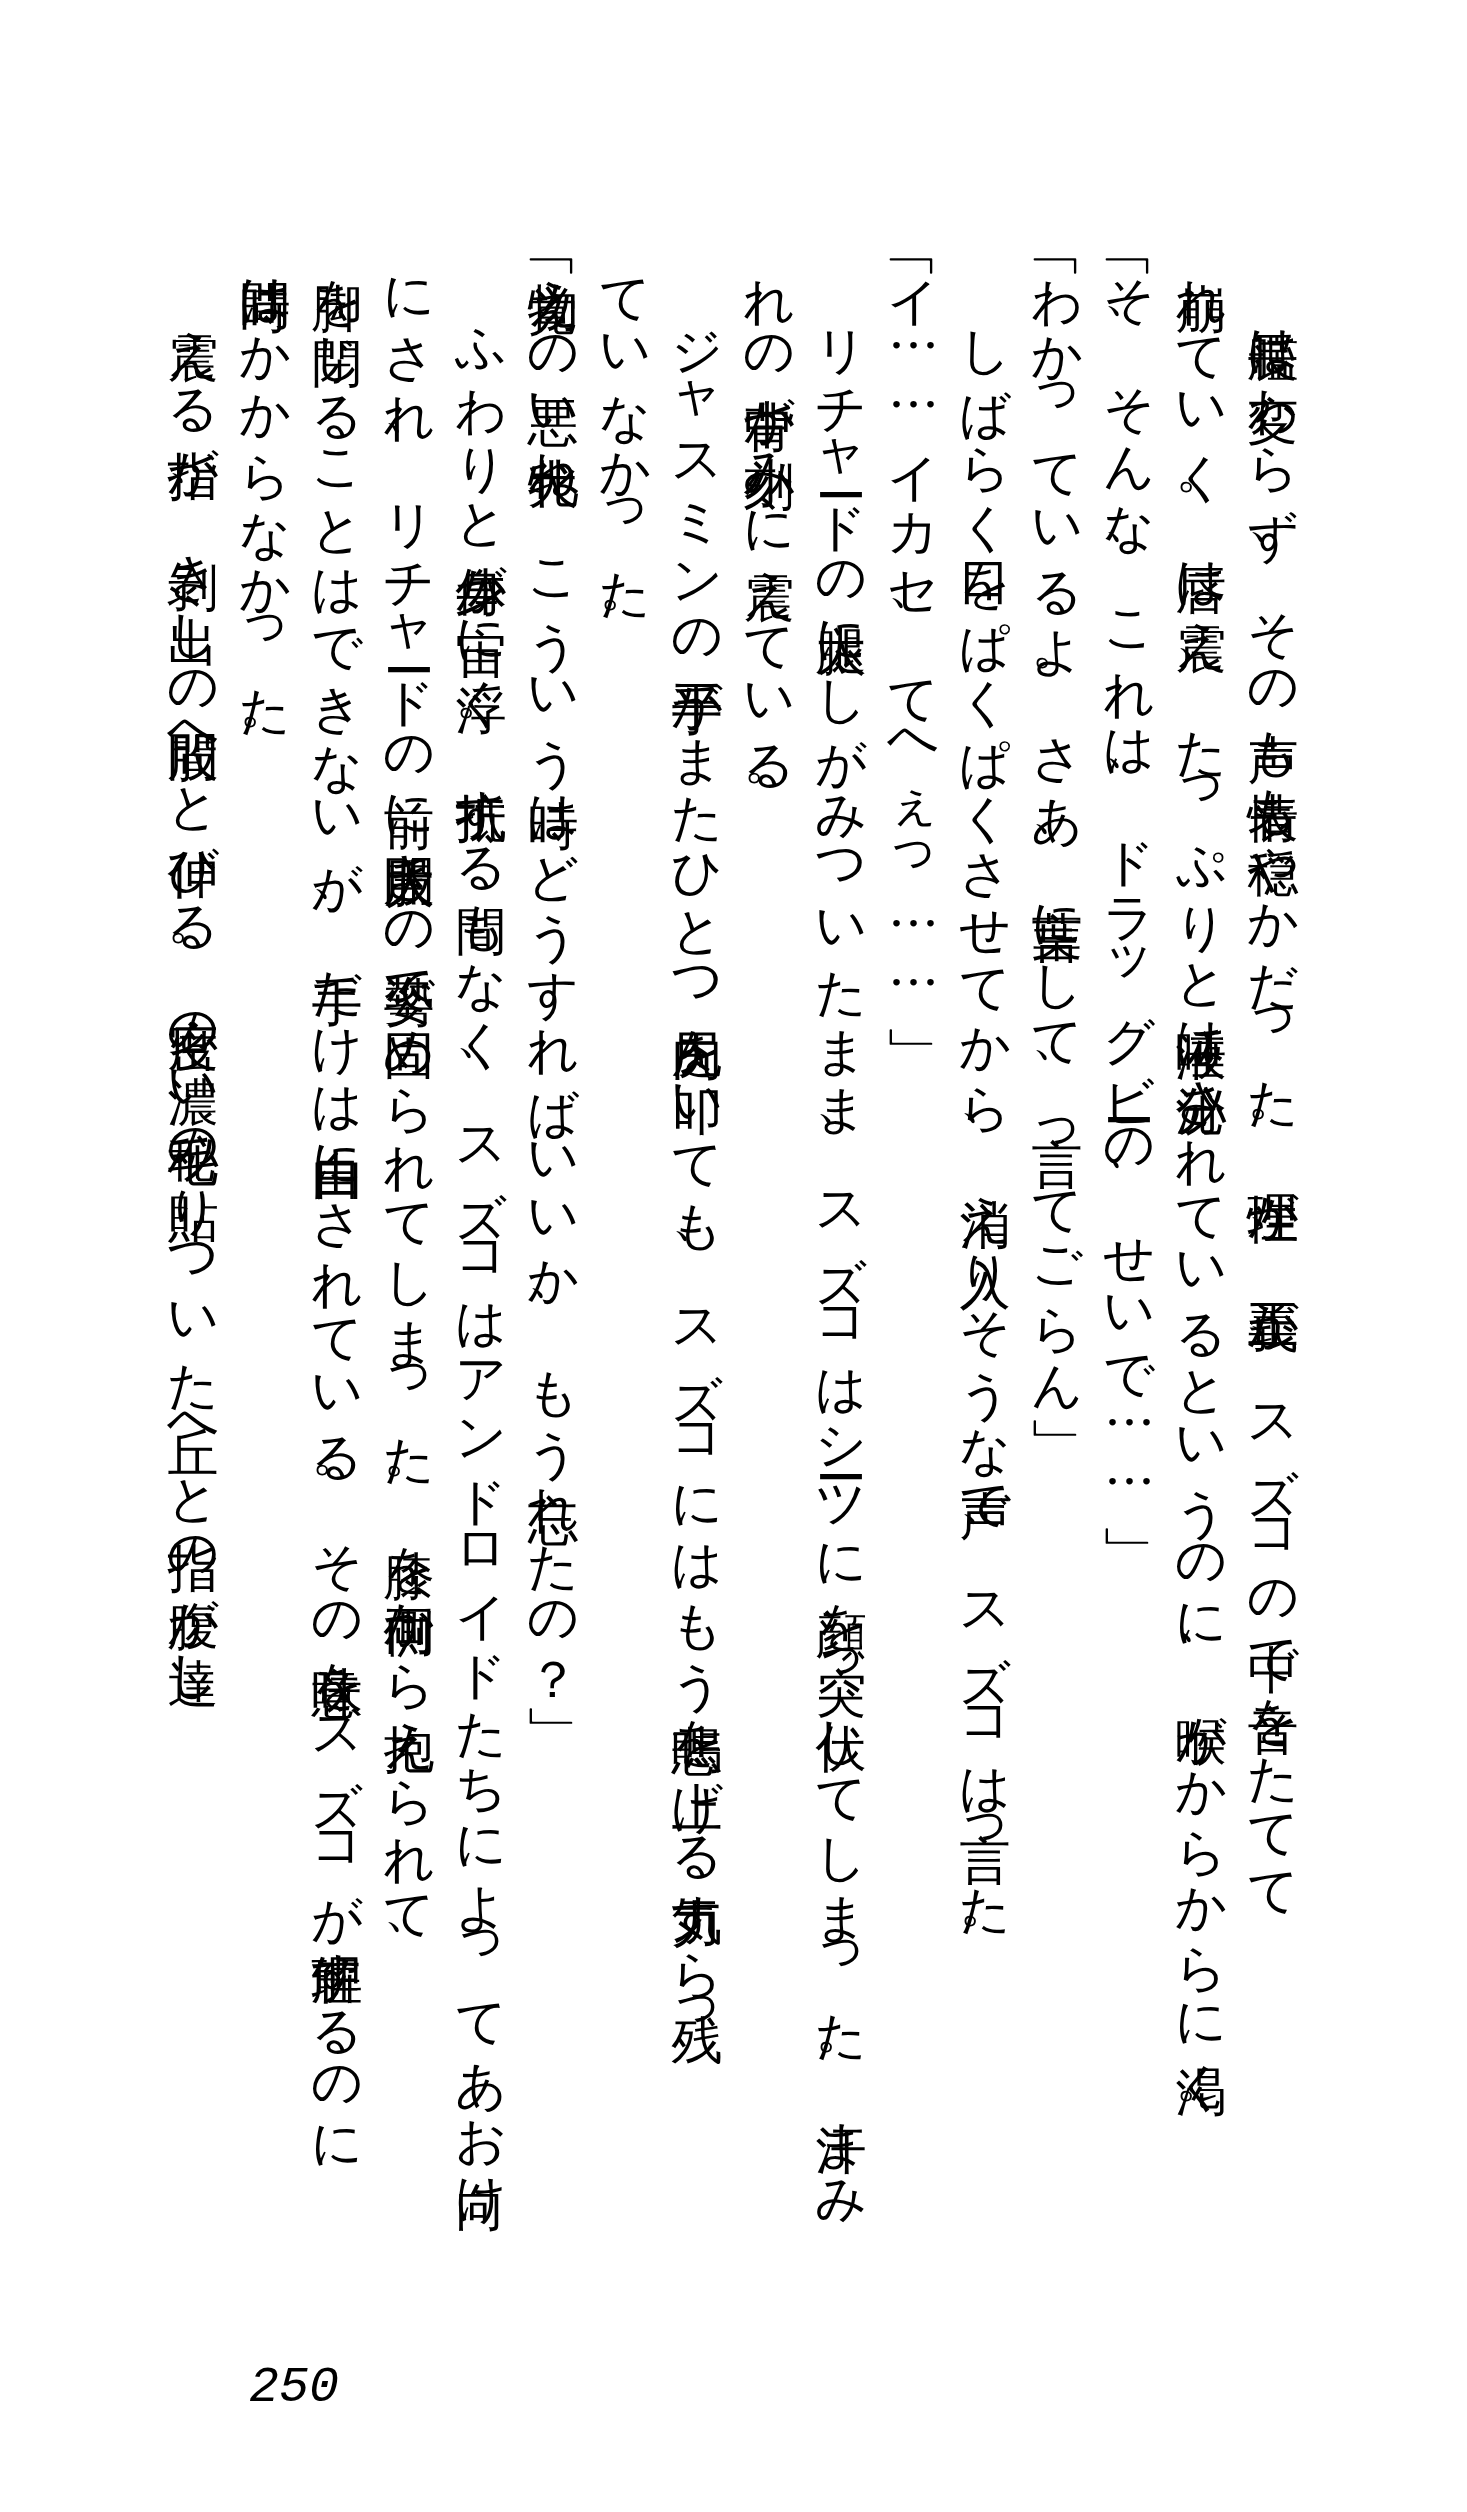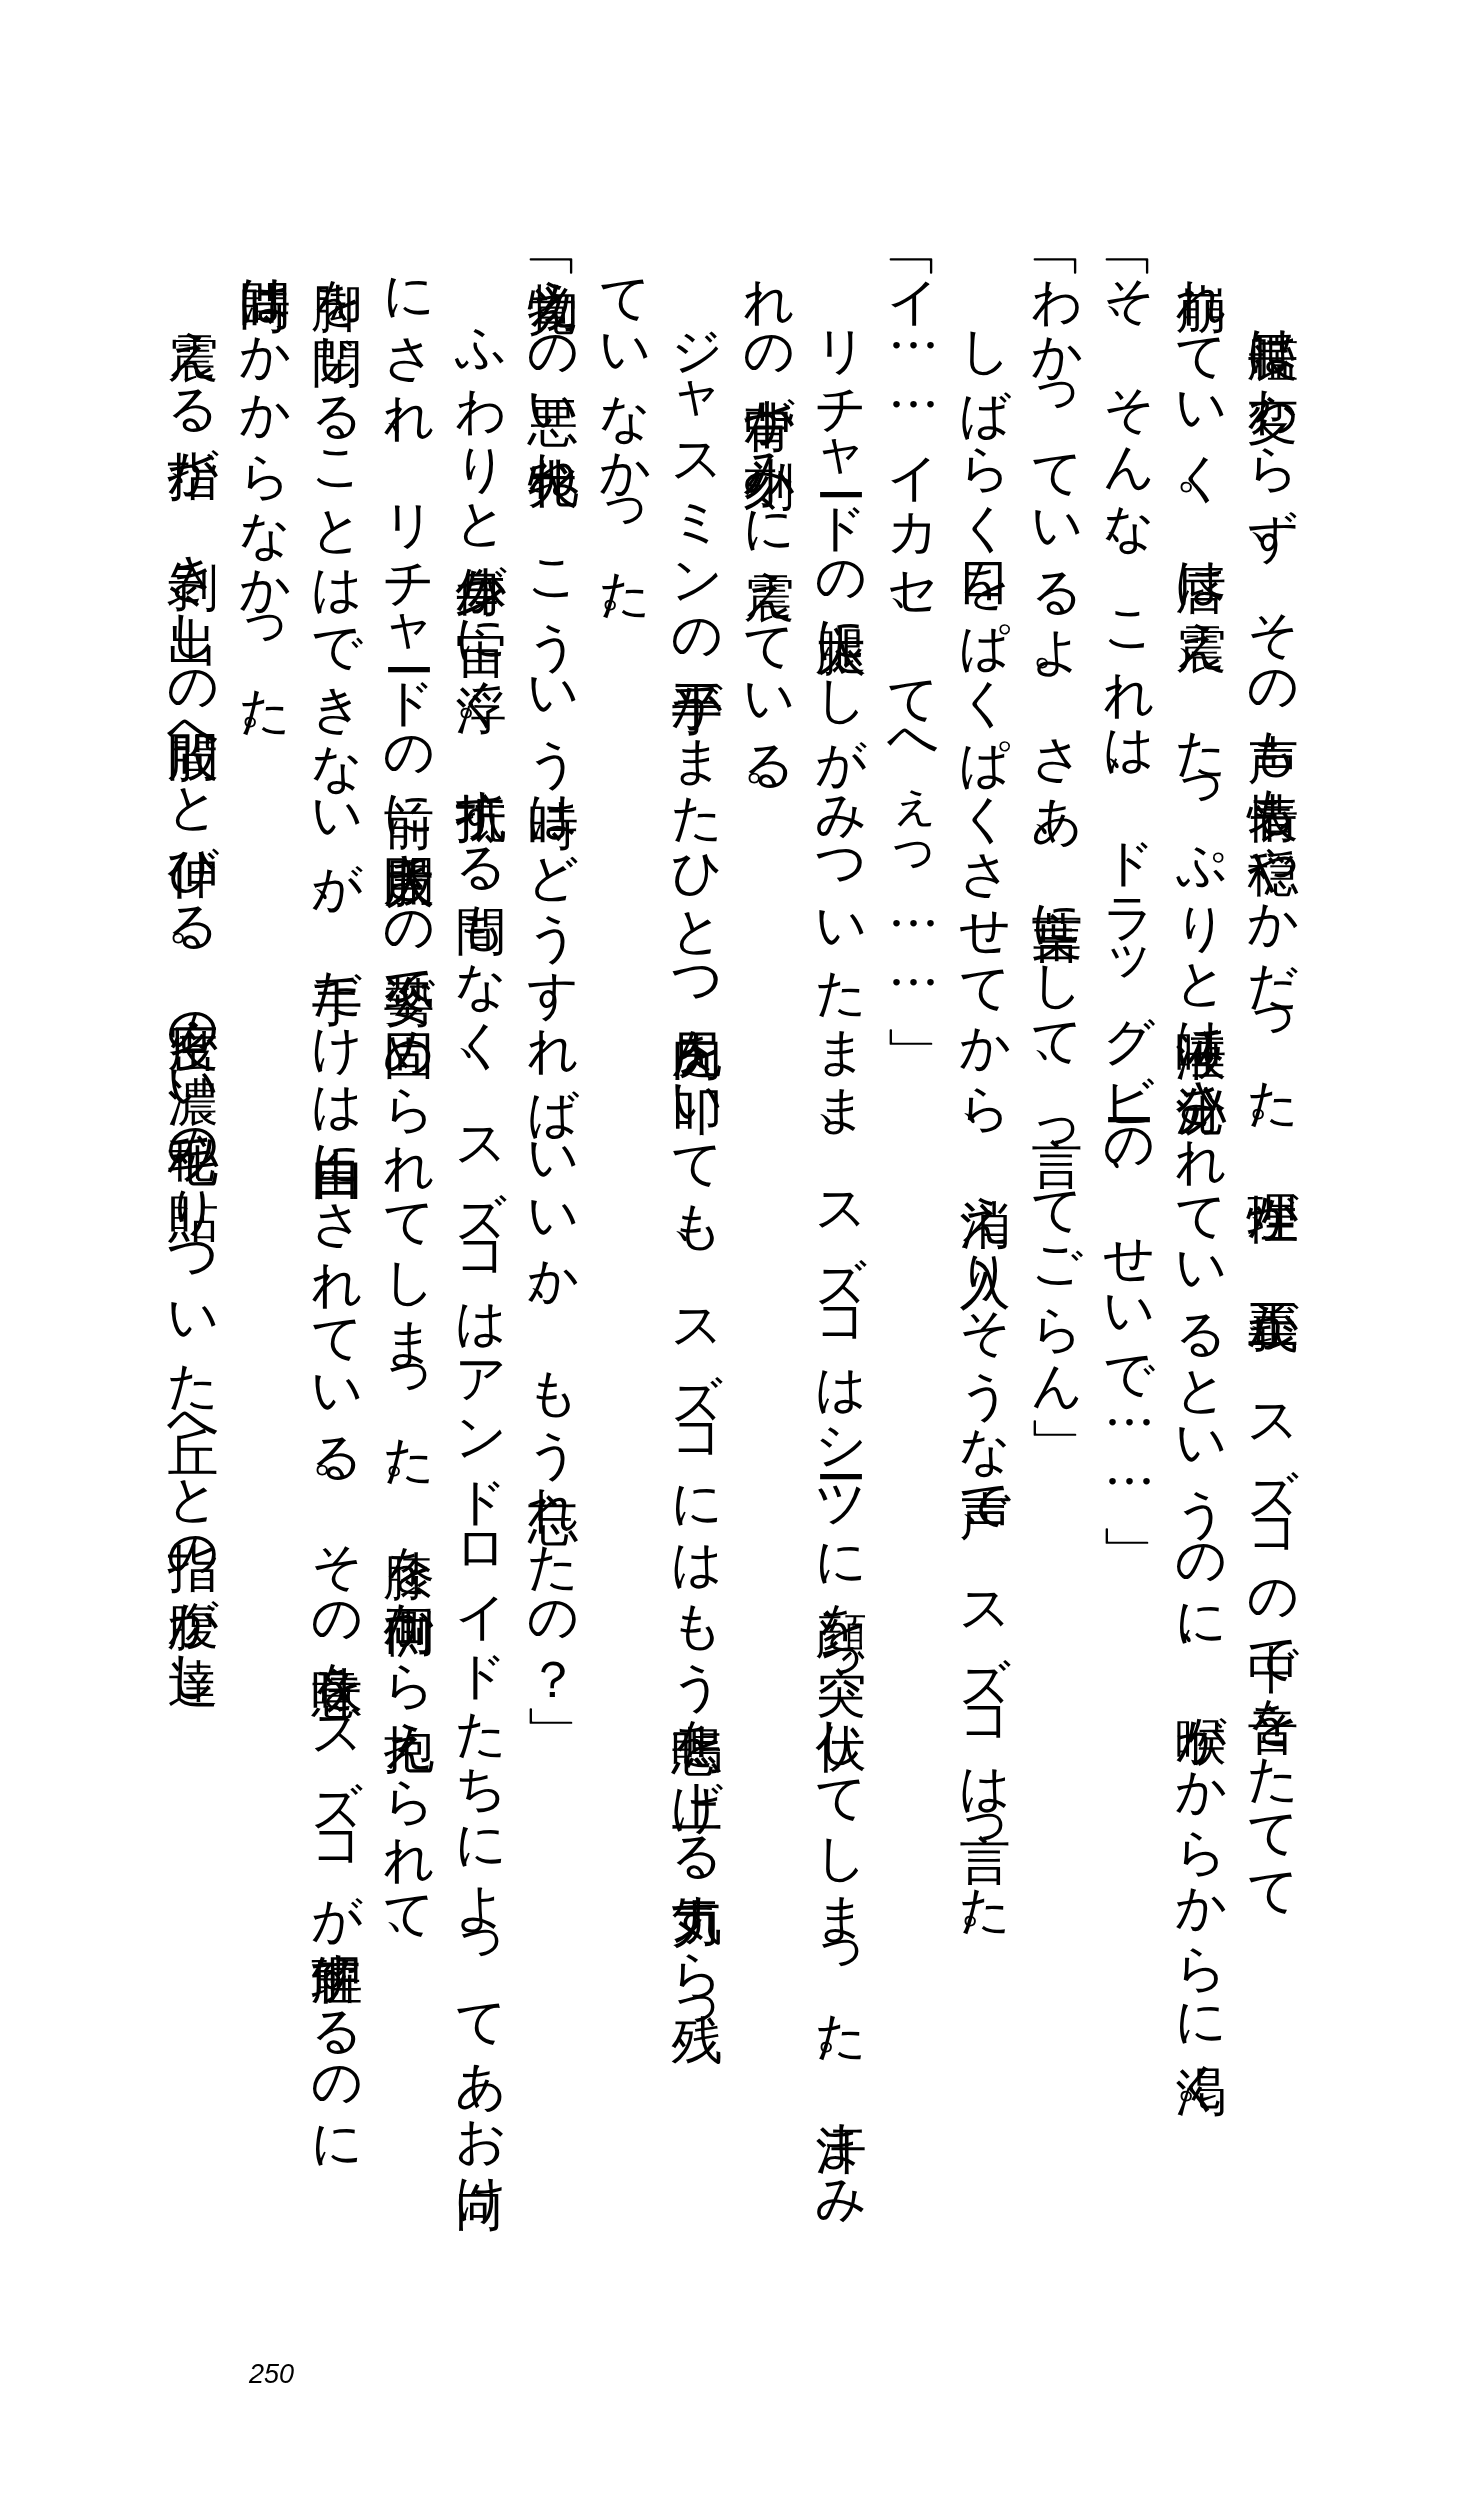--- a/index.html
+++ b/index.html
@@ -37,23 +37,23 @@
     overflow: hidden;
     text-align: left;
   }
   .column.indent {
     padding-top: 51px;      
   }
   .page-number {
     position: absolute;
     left: 249px;
     top: 2359px;
-    font-size: 27px;
+    font-size: 50px;
     font-style: italic;
-    font-family: Liberation Sans, sans-serif;
+    font-family: Liberation Mono, monospace;
     color: #000000;
   }
 </style>
 </head>
 <body>
 
 <div class="page">
   <div class="text-block" id="text-block">
       <div class="column indent">艦長は変わらず、その声も表情も穏やかだった。理性が、正義が、スズコの中で音をたてて</div>
       <div class="column">崩れていく。唇は震え、たっぷりと唾液は分泌されているというのに、喉がからからに渇く。</div>

